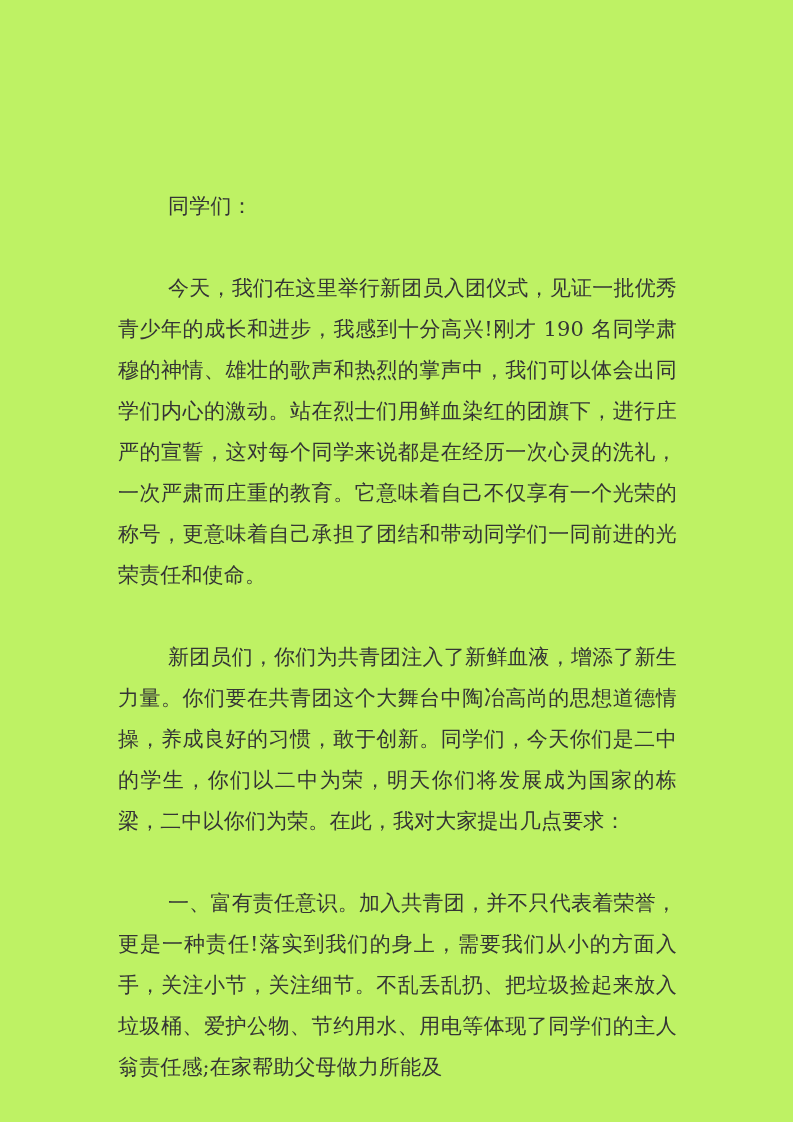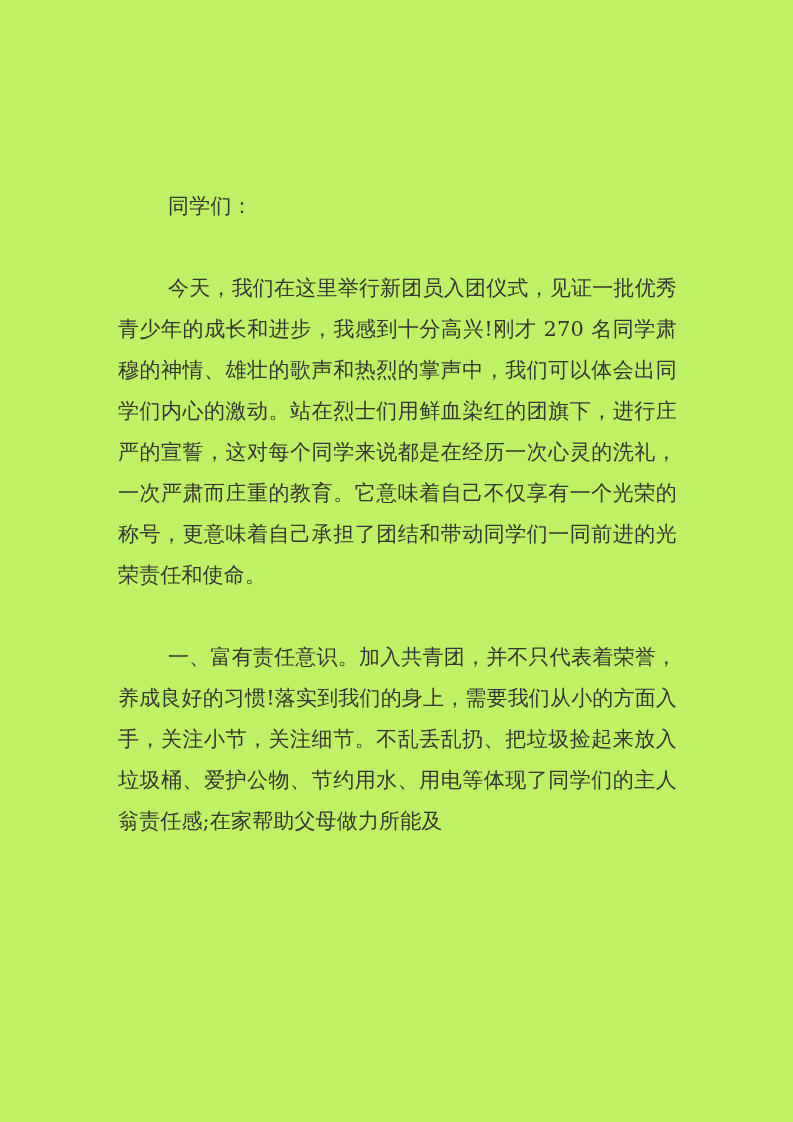--- a/index.html
+++ b/index.html
@@ -66,20 +66,21 @@
 <body>
 
 <div class="page">
 
   <div class="doc-body">
 
     <p class="greeting">同学们：</p>
 
     <div class="gap-sm"></div>
 
-    <p class="para">今天，我们在这里举行新团员入团仪式，见证一批优秀青少年的成长和进步，我感到十分高兴!刚才 270 名同学肃穆的神情、雄壮的歌声和热烈的掌声中，我们可以体会出同学们内心的激动。站在烈士们用鲜血染红的团旗下，进行庄严的宣誓，这对每个同学来说都是在经历一次心灵的洗礼，一次严肃而庄重的教育。它意味着自己不仅享有一个光荣的称号，更意味着自己承担了团结和带动同学们一同前进的光荣责任和使命。</p>
+    <p class="para">今天，我们在这里举行新团员入团仪式，见证一批优秀青少年的成长和进步，我感到十分高兴!刚才 190 名同学肃穆的神情、雄壮的歌声和热烈的掌声中，我们可以体会出同学们内心的激动。站在烈士们用鲜血染红的团旗下，进行庄严的宣誓，这对每个同学来说都是在经历一次心灵的洗礼，一次严肃而庄重的教育。它意味着自己不仅享有一个光荣的称号，更意味着自己承担了团结和带动同学们一同前进的光荣责任和使命。</p>
 
+    <p class="para">新团员们，你们为共青团注入了新鲜血液，增添了新生力量。你们要在共青团这个大舞台中陶冶高尚的思想道德情操，养成良好的习惯，敢于创新。同学们，今天你们是二中的学生，你们以二中为荣，明天你们将发展成为国家的栋梁，二中以你们为荣。在此，我对大家提出几点要求：</p>
 
-    <p class="para">一、富有责任意识。加入共青团，并不只代表着荣誉，养成良好的习惯!落实到我们的身上，需要我们从小的方面入手，关注小节，关注细节。不乱丢乱扔、把垃圾捡起来放入垃圾桶、爱护公物、节约用水、用电等体现了同学们的主人翁责任感;在家帮助父母做力所能及</p>
+    <p class="para">一、富有责任意识。加入共青团，并不只代表着荣誉，更是一种责任!落实到我们的身上，需要我们从小的方面入手，关注小节，关注细节。不乱丢乱扔、把垃圾捡起来放入垃圾桶、爱护公物、节约用水、用电等体现了同学们的主人翁责任感;在家帮助父母做力所能及</p>
 
   </div>
 
 </div>
 
 </body></html>

